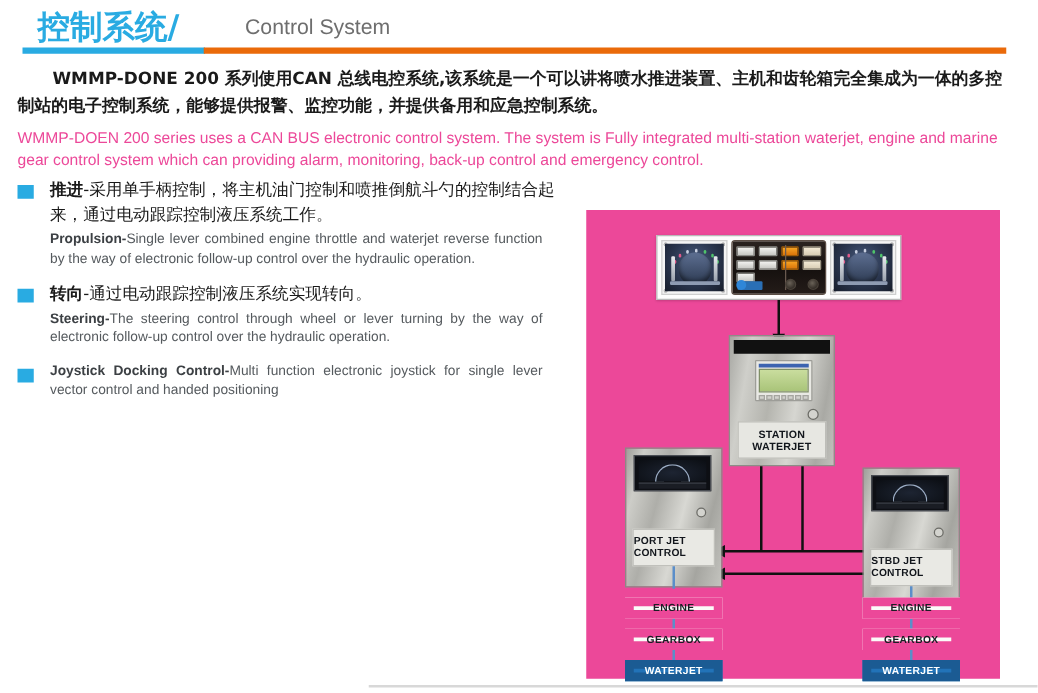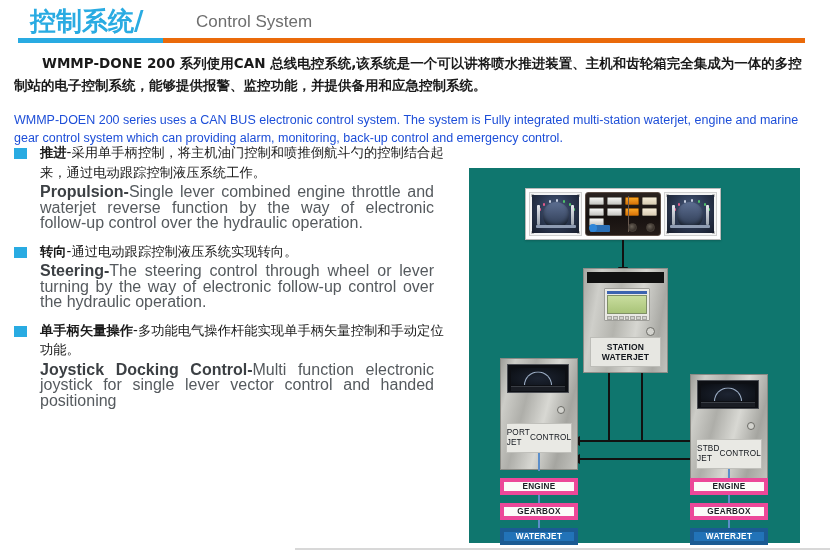--- a/index.html
+++ b/index.html
@@ -58,23 +58,23 @@
     font-family: "DejaVu Sans", sans-serif;
     font-size: 13.5px;
     font-weight: bold;
     color: #1a1a1a;
     line-height: 22px;
     text-indent: 28px;
   }
   .intro-en {
     font-family: "Liberation Sans", sans-serif;
     font-size: 12.5px;
-    color: #1d4ed8;
+    color: #ec4899;
     line-height: 18px;
-    margin-top: 15px;
+    margin-top: 5px;
   }
 
   
   #features {
     position: absolute;
     left: 12px; top: 143px;
     width: 440px;
   }
   .feature { position: relative; margin-bottom: 11px; padding-left: 28px; }
   .bullet {
@@ -85,35 +85,35 @@
   }
   .f-cn {
     font-family: "DejaVu Sans", sans-serif;
     font-size: 13.3px;
     color: #1a1a1a;
     line-height: 19.5px;
   }
   .f-cn b { font-weight: bold; }
   .f-en {
     font-family: "Liberation Sans", sans-serif;
-    font-size: 16px;
+    font-size: 11px;
     color: #555a5e;
     line-height: 15.5px;
     text-align: justify;
     margin-top: 2px;
     padding-right: 18px;
   }
   .f-en b { font-weight: bold; color: #3c4044; }
 
   
   #diagram {
     position: absolute;
     left: 469px; top: 168px;
     width: 331px; height: 375px;
-    background: #0f766e;
+    background: #ec4899;
   }
 
   
   #console-strip {
     position: absolute;
     left: 56px; top: 20px;
     width: 196px; height: 52px;
     background: #fdfdfd;
     border: 1px solid #b9b9b9;
     box-shadow: 0 1px 2px rgba(0,0,0,.18);
@@ -308,33 +308,33 @@
     border-radius: 50%;
     border: 1px solid #6b6b66;
     background: #d3d3ce;
   }
   .jet-label {
     position: absolute;
     left: 5px; right: 5px; top: 64px;
     height: 30px;
     background: #e9e9e4;
     border: 1px solid #c0c0bb;
-    display:flex; flex-direction:row;
-    align-items:center; justify-content:center;
-    font-size: 8.2px; font-weight: normal; color:#12161c;
+    display:flex; flex-direction:column;
+    align-items:flex-start; justify-content:center;
+    font-size: 8.2px; font-weight: bold; color:#12161c;
     line-height: 10.5px; letter-spacing:.2px;
   }
 
   
   .stack { position:absolute; width:78px; }
   #stack-port { left:31px; top:310px; }
   #stack-stbd { left:221px; top:310px; }
   .sbox {
     height: 17px;
-    border: 4px solid #ec4899;
+    border: 7px solid #ec4899;
     background: #fbfbf9;
     display:flex; align-items:center; justify-content:center;
     font-size: 8.2px; font-weight: bold; color:#1a1e24;
     letter-spacing:.3px;
     position: relative;
     z-index: 2;
   }
   .sbox.waterjet { background:#2273b8; color:#ffffff; border-color:#1b5b93; }
   .stack-gap { height: 8px; position:relative; }
   .stack-gap::before {
@@ -379,21 +379,20 @@
 
   <div class="feature">
     <span class="bullet"></span>
     <div class="f-cn"><b>转向</b><span>-通过电动跟踪控制液压系统实现转向。</span></div>
     <div class="f-en"><b>Steering-</b><span>The steering control through wheel or lever turning by the way of electronic follow-up control over the hydraulic operation.</span></div>
   </div>
 
 
   <div class="feature">
     <span class="bullet"></span>
-    <div class="f-cn"><b>单手柄矢量操作</b><span>-多功能电气操作杆能实现单手柄矢量控制和手动定位功能。</span></div>
     <div class="f-en"><b>Joystick Docking Control-</b><span>Multi function electronic joystick for single lever vector control and handed positioning</span></div>
   </div>
 
 </div>
 
 <div id="diagram">
 
   <div id="console-strip">
 
     <div class="gauge-unit">

